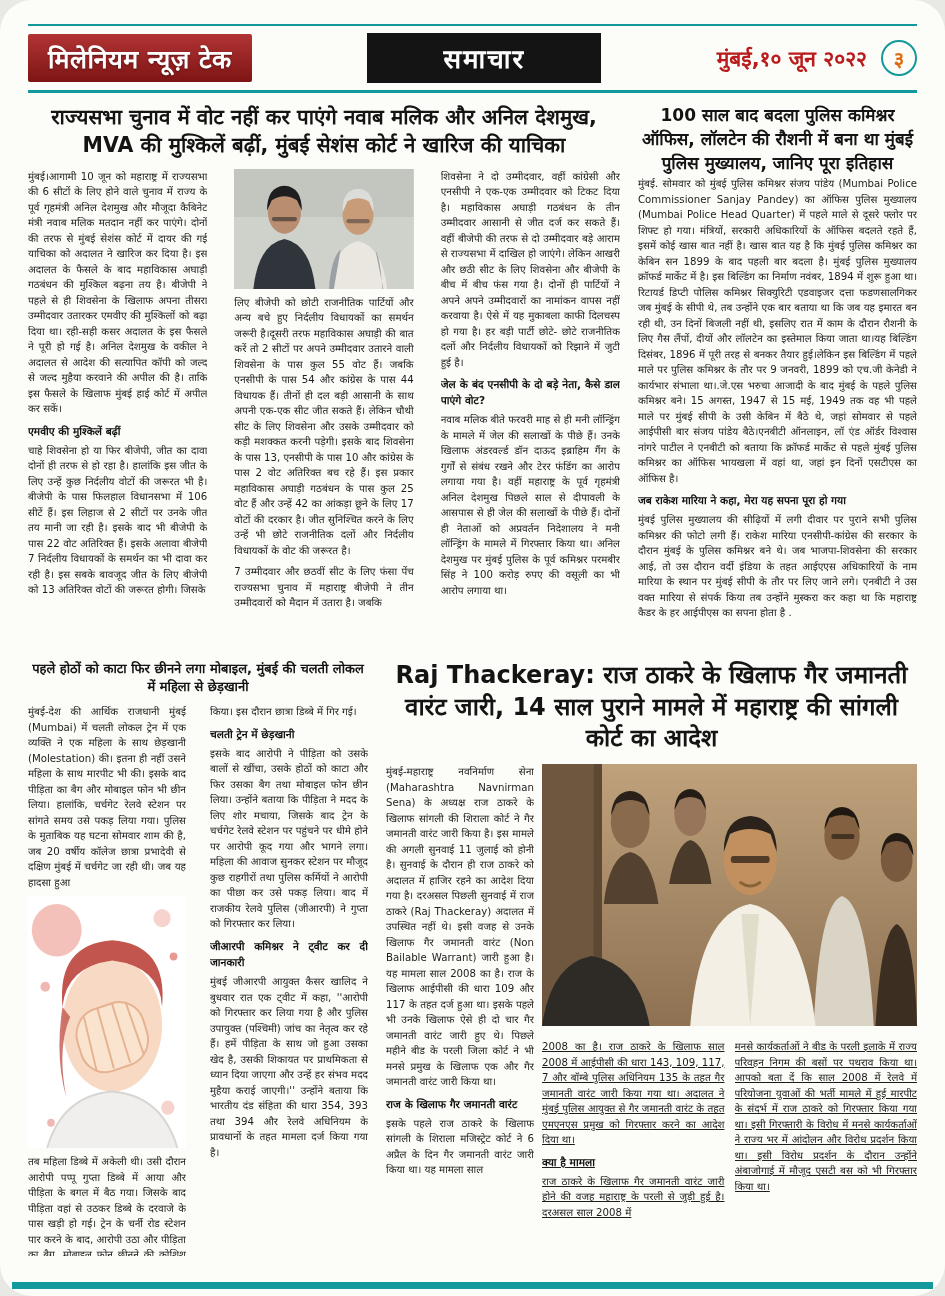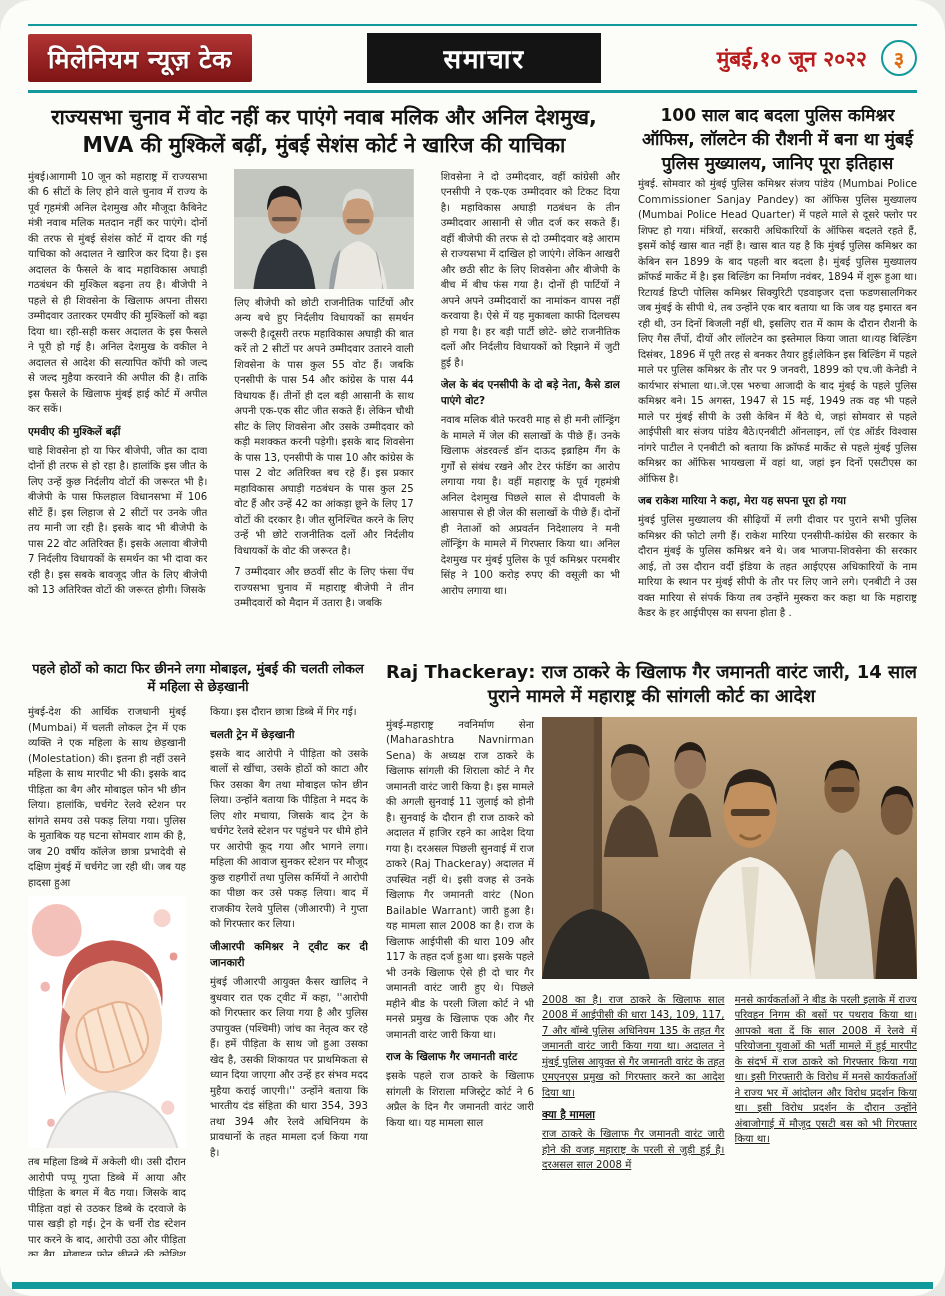--- a/index.html
+++ b/index.html
@@ -63,21 +63,21 @@
 
   
   .bottom-section { margin: 12px 28px 0; display: flex; gap: 18px; height: 612px; overflow: hidden; }
   .art3 { flex: 0 0 340px; }
   .art3 .hl { font-size: 13px; line-height: 1.4; margin-bottom: 8px; text-align: center; }
   .art3-cols { display: flex; gap: 24px; height: 552px; overflow: hidden; }
   .art3-cols .col { flex: 1; }
   .illus { height: 252px; margin: 3px 0 6px; background:#fff; }
 
   .art4 { flex: 1; }
-  .art4 .hl { font-size: 18px; line-height: 1.32; margin-bottom: 9px; }
+  .art4 .hl { font-size: 24px; line-height: 1.32; margin-bottom: 9px; }
   .art4-body { display: flex; gap: 8px; height: 498px; overflow: hidden; }
   .art4-left { flex: 0 0 148px; }
   .art4-right { flex: 1; display: flex; flex-direction: column; gap: 7px; }
   .ph2 { height: 262px; }
   .art4-bottom-cols { display: flex; gap: 10px; flex: 1; overflow: hidden; }
   .art4-bottom-cols .col { flex: 1; text-decoration: underline; }
 
   .bottom-rule { position: absolute; left: 12px; right: 12px; bottom: 7px; height: 7px; background: #12999b; }
 </style>
 </head>

